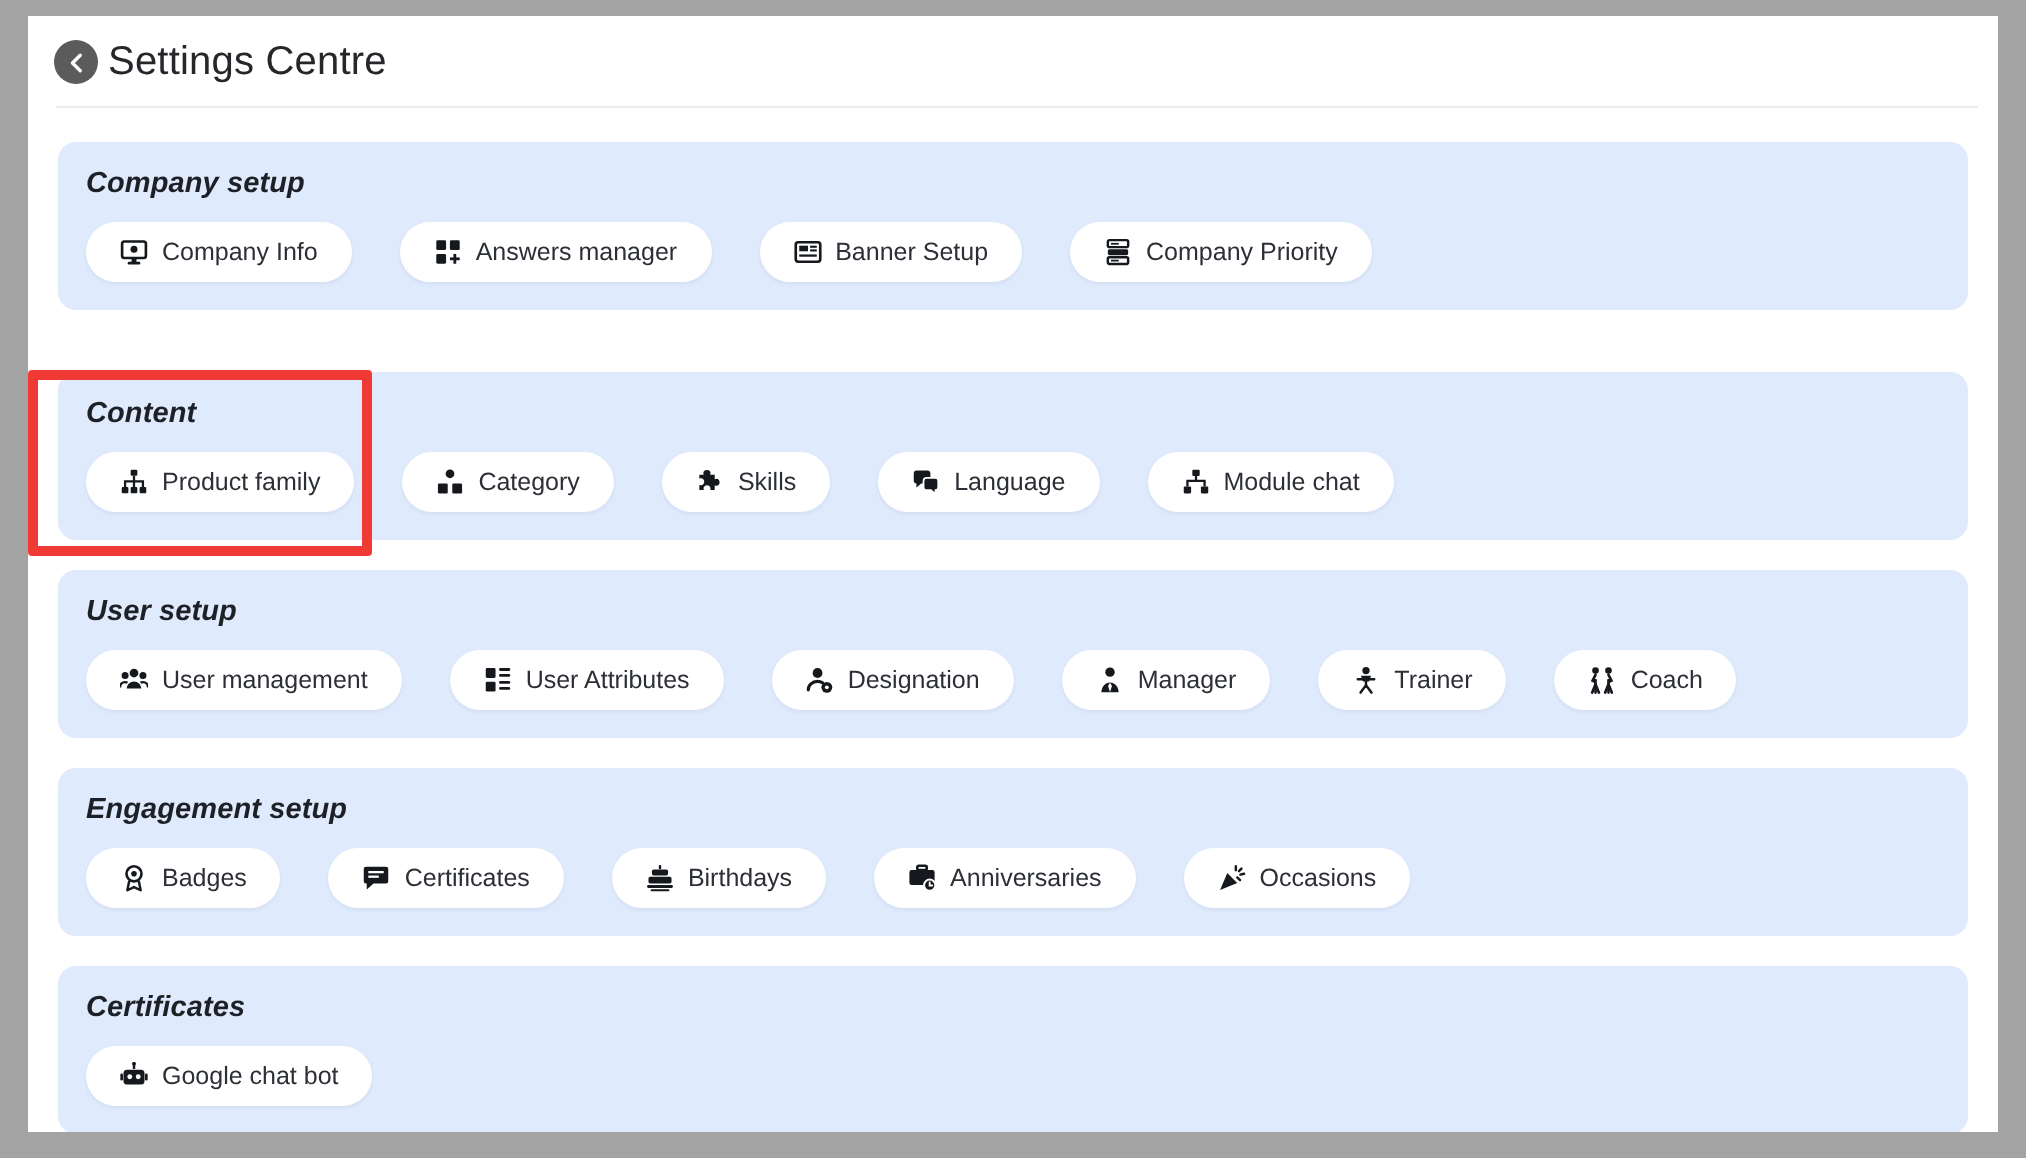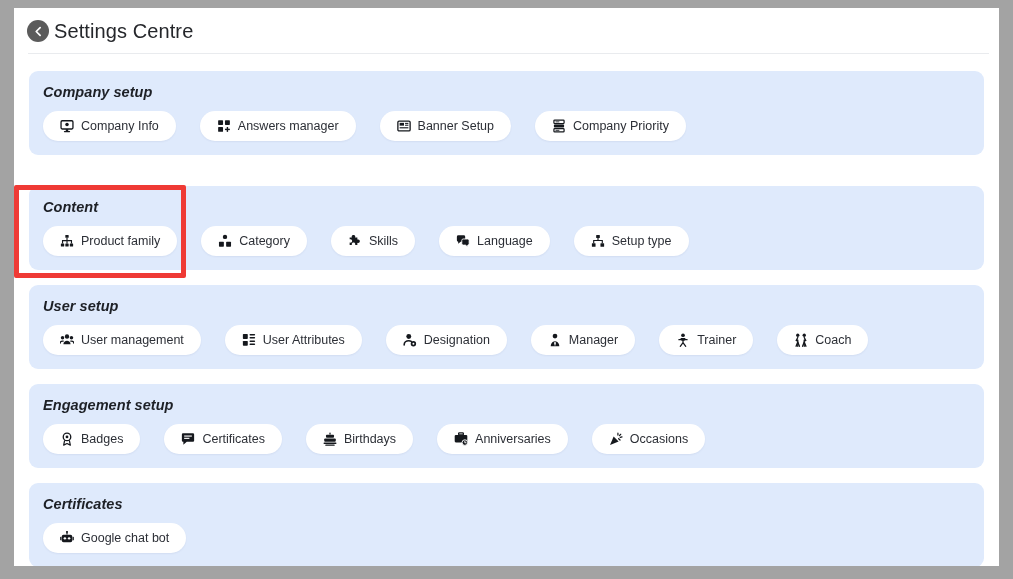--- a/index.html
+++ b/index.html
@@ -251,21 +251,21 @@
             </div>
             <div class="chip">
               <span class="ico">
                 <svg width="14" height="14" viewBox="0 0 16 16">
                   <rect x="5.9" y="1" width="4.2" height="3.6" rx=".6" fill="#15181d"></rect>
                   <rect x="1" y="10.6" width="4.2" height="3.9" rx=".6" fill="#15181d"></rect>
                   <rect x="10.8" y="10.6" width="4.2" height="3.9" rx=".6" fill="#15181d"></rect>
                   <path d="M8 4.6 V7.4 M3.1 10.6 V7.4 H12.9 V10.6" fill="none" stroke="#15181d" stroke-width="1.3"></path>
                 </svg>
               </span>
-              <span>Setup type</span>
+              <span>Module chat</span>
             </div>
           </div>
           <div id="highlight"></div>
         </div>
         <div class="section">
           <div class="section-title">User setup</div>
           <div class="chip-row">
             <div class="chip">
               <span class="ico">
                 <svg width="14" height="14" viewBox="0 0 16 16">

